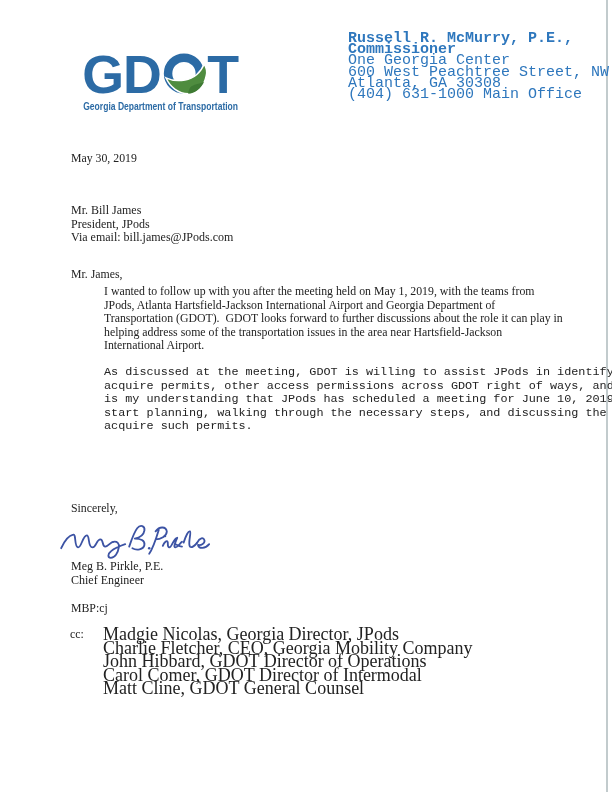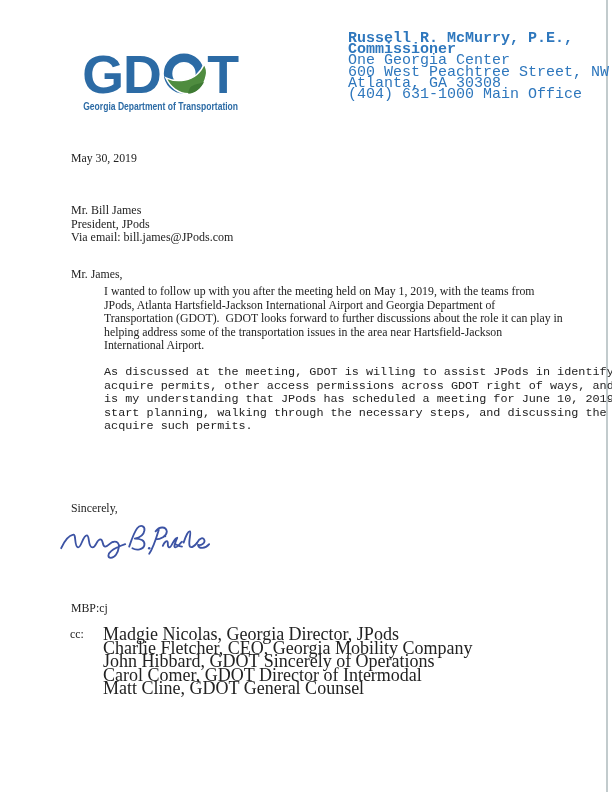--- a/index.html
+++ b/index.html
@@ -106,25 +106,29 @@
     <path d="M69,26 C74,25 77,28 76,33 C75,40 71,46 66,46 C62,46 62,41 66,38 C71,34 78,31 84,29"></path>
     <path d="M89,32 C92,23 95,14 99,9 C103,4 109,6 108,12 C107,18 101,21 96,22 C103,22 109,24 108,30 C107,36 98,37 93,34"></path>
     <circle cx="114" cy="34" r="1.6" fill="#3c53a4" stroke="none"></circle>
     <path d="M122,13 C127,6 135,7 136,13 C136,19 128,23 122,23 M126,11 C123,21 119,34 114,41"></path>
     <circle cx="134" cy="19" r="1.3" fill="#3c53a4" stroke="none"></circle>
     <path d="M131,31 C133,26 136,24 137,26 C138,28 136,32 139,33 C142,34 144,22 149,21 C146,28 144,33 147,33 C150,33 152,28 155,26 M147,29 C149,30 152,32 155,32"></path>
     <path d="M157,27 C160,18 163,12 165,13 C167,14 162,28 165,32 C167,34 171,31 174,27"></path>
     <path d="M174,27 C177,21 182,20 183,24 C184,28 179,31 175,30 C176,35 184,35 189,29"></path>
   </svg>
 
+  <div class="block signer">
+    <div>Meg B. Pirkle, P.E.</div>
+    <div>Chief Engineer</div>
+  </div>
 
   <div class="serif-line typist">MBP:cj</div>
 
   <div class="cc-label">cc:</div>
   <div class="cc-list">
     <div>Madgie Nicolas, Georgia Director, JPods</div>
     <div>Charlie Fletcher, CEO, Georgia Mobility Company</div>
-    <div>John Hibbard, GDOT Sincerely of Operations</div>
+    <div>John Hibbard, GDOT Director of Operations</div>
     <div>Carol Comer, GDOT Director of Intermodal</div>
     <div>Matt Cline, GDOT General Counsel</div>
   </div>
 
 </div>
 
 </body></html>

